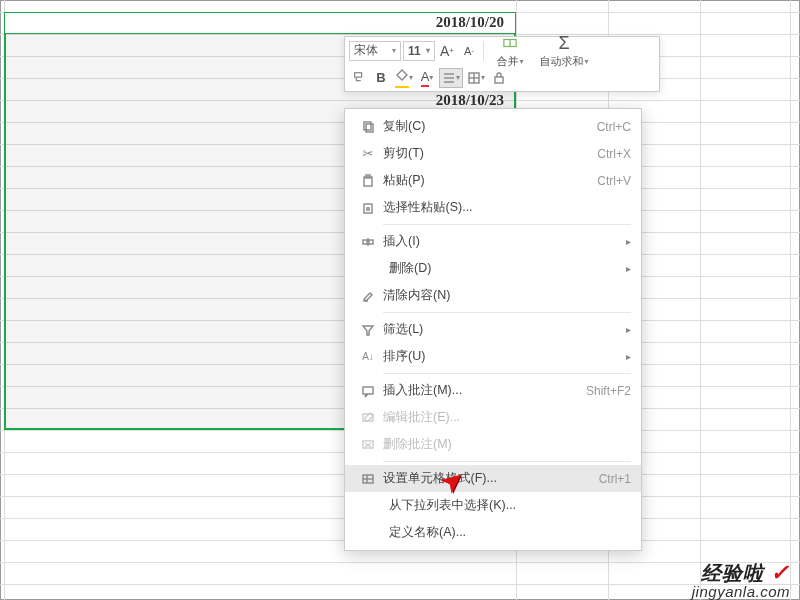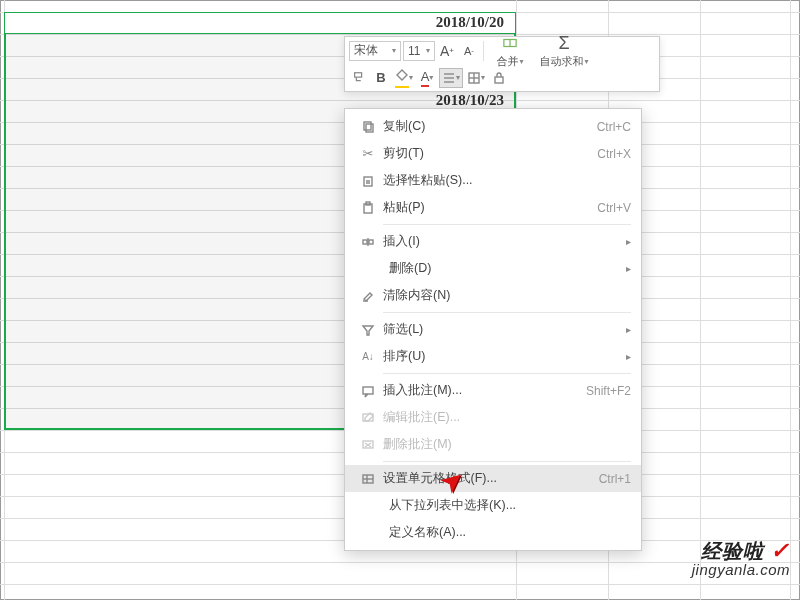--- a/index.html
+++ b/index.html
@@ -17,21 +17,21 @@
 .active-cell { position: absolute; background: #fff; border: 1px solid #1aa94b; }
 
 .cell-text { position: absolute; color: #333; font-family: "宋体", SimSun, serif; font-size: 15px; text-align: right; padding-right: 4px; font-weight: bold; }
 
 
 .mini-toolbar { position: absolute; top: 36px; left: 344px; width: 316px; height: 56px; background: #fff; border: 1px solid #ccc; box-shadow: 0 2px 8px rgba(0,0,0,0.12); display: flex; flex-direction: column; }
 .mt-row { display: flex; align-items: center; height: 50%; padding: 0 4px; gap: 2px; }
 .mt-sep-v { width: 1px; height: 20px; background: #e0e0e0; margin: 0 2px; }
 
 .font-name { width: 52px; height: 20px; border: 1px solid #ccc; font-size: 12px; padding: 1px 4px; display: flex; align-items: center; justify-content: space-between; color: #555; }
-.font-size { width: 32px; height: 20px; border: 1px solid #ccc; font-size: 12px; padding: 1px 4px; display: flex; align-items: center; justify-content: space-between; color: #555; }
+.font-size { width: 32px; height: 20px; border: 1px solid #ccc; font-size: 12px; padding: 1px 4px; display: flex; align-items: center; justify-content: space-between; color: #555; font-weight: bold; }
 .mt-drop { font-size: 8px; color: #888; }
 .mt-btn { min-width: 20px; height: 20px; display: flex; align-items: center; justify-content: center; color: #555; font-size: 13px; cursor: pointer; padding: 0 2px; }
 .mt-btn.active { background: #e6e6e6; border: 1px solid #bbb; }
 .mt-bigbtn { display: flex; flex-direction: column; align-items: center; justify-content: center; width: 44px; height: 48px; color: #555; font-size: 11px; }
 .mt-bigbtn .ic { font-size: 18px; height: 22px; display: flex; align-items: center; }
 .mt-bigbtn .lbl { display: flex; align-items: center; gap: 1px; }
 
 
 .context-menu { position: absolute; top: 108px; left: 344px; width: 298px; background: #fff; border: 1px solid #ccc; box-shadow: 0 4px 16px rgba(0,0,0,0.2); padding: 4px 0; }
 .cm-item { display: flex; align-items: center; height: 27px; padding: 0 10px 0 12px; font-size: 12.5px; color: #444; cursor: pointer; }
@@ -42,21 +42,21 @@
 .cm-item.disabled .cm-ico { color: #ccc; }
 .cm-label { flex: 1; padding-left: 4px; }
 .cm-accel { color: #999; font-size: 12px; }
 .cm-arrow { color: #888; font-size: 10px; padding-left: 6px; }
 .cm-sep { height: 1px; background: #e6e6e6; margin: 3px 10px 3px 38px; }
 
 
 .cursor-arrow { position: absolute; top: 463px; left: 438px; width: 30px; height: 28px; font-size: 28px; color: #d11; transform: rotate(-40deg); text-shadow: 1px 1px 0 #800; pointer-events: none; }
 
 
-.watermark { position: absolute; right: 10px; bottom: 22px; text-align: right; margin-top: 44px; }
+.watermark { position: absolute; right: 10px; bottom: 0; text-align: right; margin-top: 44px; }
 .wm-main { font-size: 20px; font-weight: 900; color: #222; font-style: italic; letter-spacing: 1px; }
 .wm-check { color: #d11; font-size: 22px; font-weight: 900; }
 .wm-sub { font-size: 15px; color: #333; font-style: italic; letter-spacing: 0.5px; margin-top: -4px; }
 
 svg.icon-path { width: 14px; height: 14px; }
 svg.icon-path path, svg.icon-path rect, svg.icon-path line { stroke: #888; stroke-width: 1.4; fill: none; }
 .disabled svg.icon-path path, .disabled svg.icon-path rect, .disabled svg.icon-path line { stroke: #ccc; }
 
 .underline-red { border-bottom: 2px solid #d33; padding-bottom: 1px; }
 .underline-yellow { border-bottom: 2px solid #fc0; padding-bottom: 1px; }
@@ -208,34 +208,34 @@
   </div>
   <div class="cm-item">
     <span class="cm-ico">✂</span>
     <span class="cm-label">剪切(T)</span>
     <span class="cm-accel">Ctrl+X</span>
   </div>
   <div class="cm-item">
     <span class="cm-ico">
         <svg class="icon-path" viewBox="0 0 14 14">
           <rect x="3" y="3" width="8" height="9"></rect>
-          <path d="M5 7 h4 M5 9 h4"></path>
-        </svg>
-      </span>
-    <span class="cm-label">选择性粘贴(S)...</span>
-  </div>
-  <div class="cm-item">
-    <span class="cm-ico">
-        <svg class="icon-path" viewBox="0 0 14 14">
-          <rect x="3" y="3" width="8" height="9"></rect>
           <rect x="5" y="1" width="4" height="3"></rect>
         </svg>
       </span>
     <span class="cm-label">粘贴(P)</span>
     <span class="cm-accel">Ctrl+V</span>
+  </div>
+  <div class="cm-item">
+    <span class="cm-ico">
+        <svg class="icon-path" viewBox="0 0 14 14">
+          <rect x="3" y="3" width="8" height="9"></rect>
+          <path d="M5 7 h4 M5 9 h4"></path>
+        </svg>
+      </span>
+    <span class="cm-label">选择性粘贴(S)...</span>
   </div>
   <div class="cm-sep"></div>
   <div class="cm-item">
     <span class="cm-ico">
         <svg class="icon-path" viewBox="0 0 14 14">
           <rect x="2" y="5" width="4" height="4"></rect>
           <rect x="8" y="5" width="4" height="4"></rect>
           <line x1="7" y1="3" x2="7" y2="11"></line>
         </svg>
       </span>

